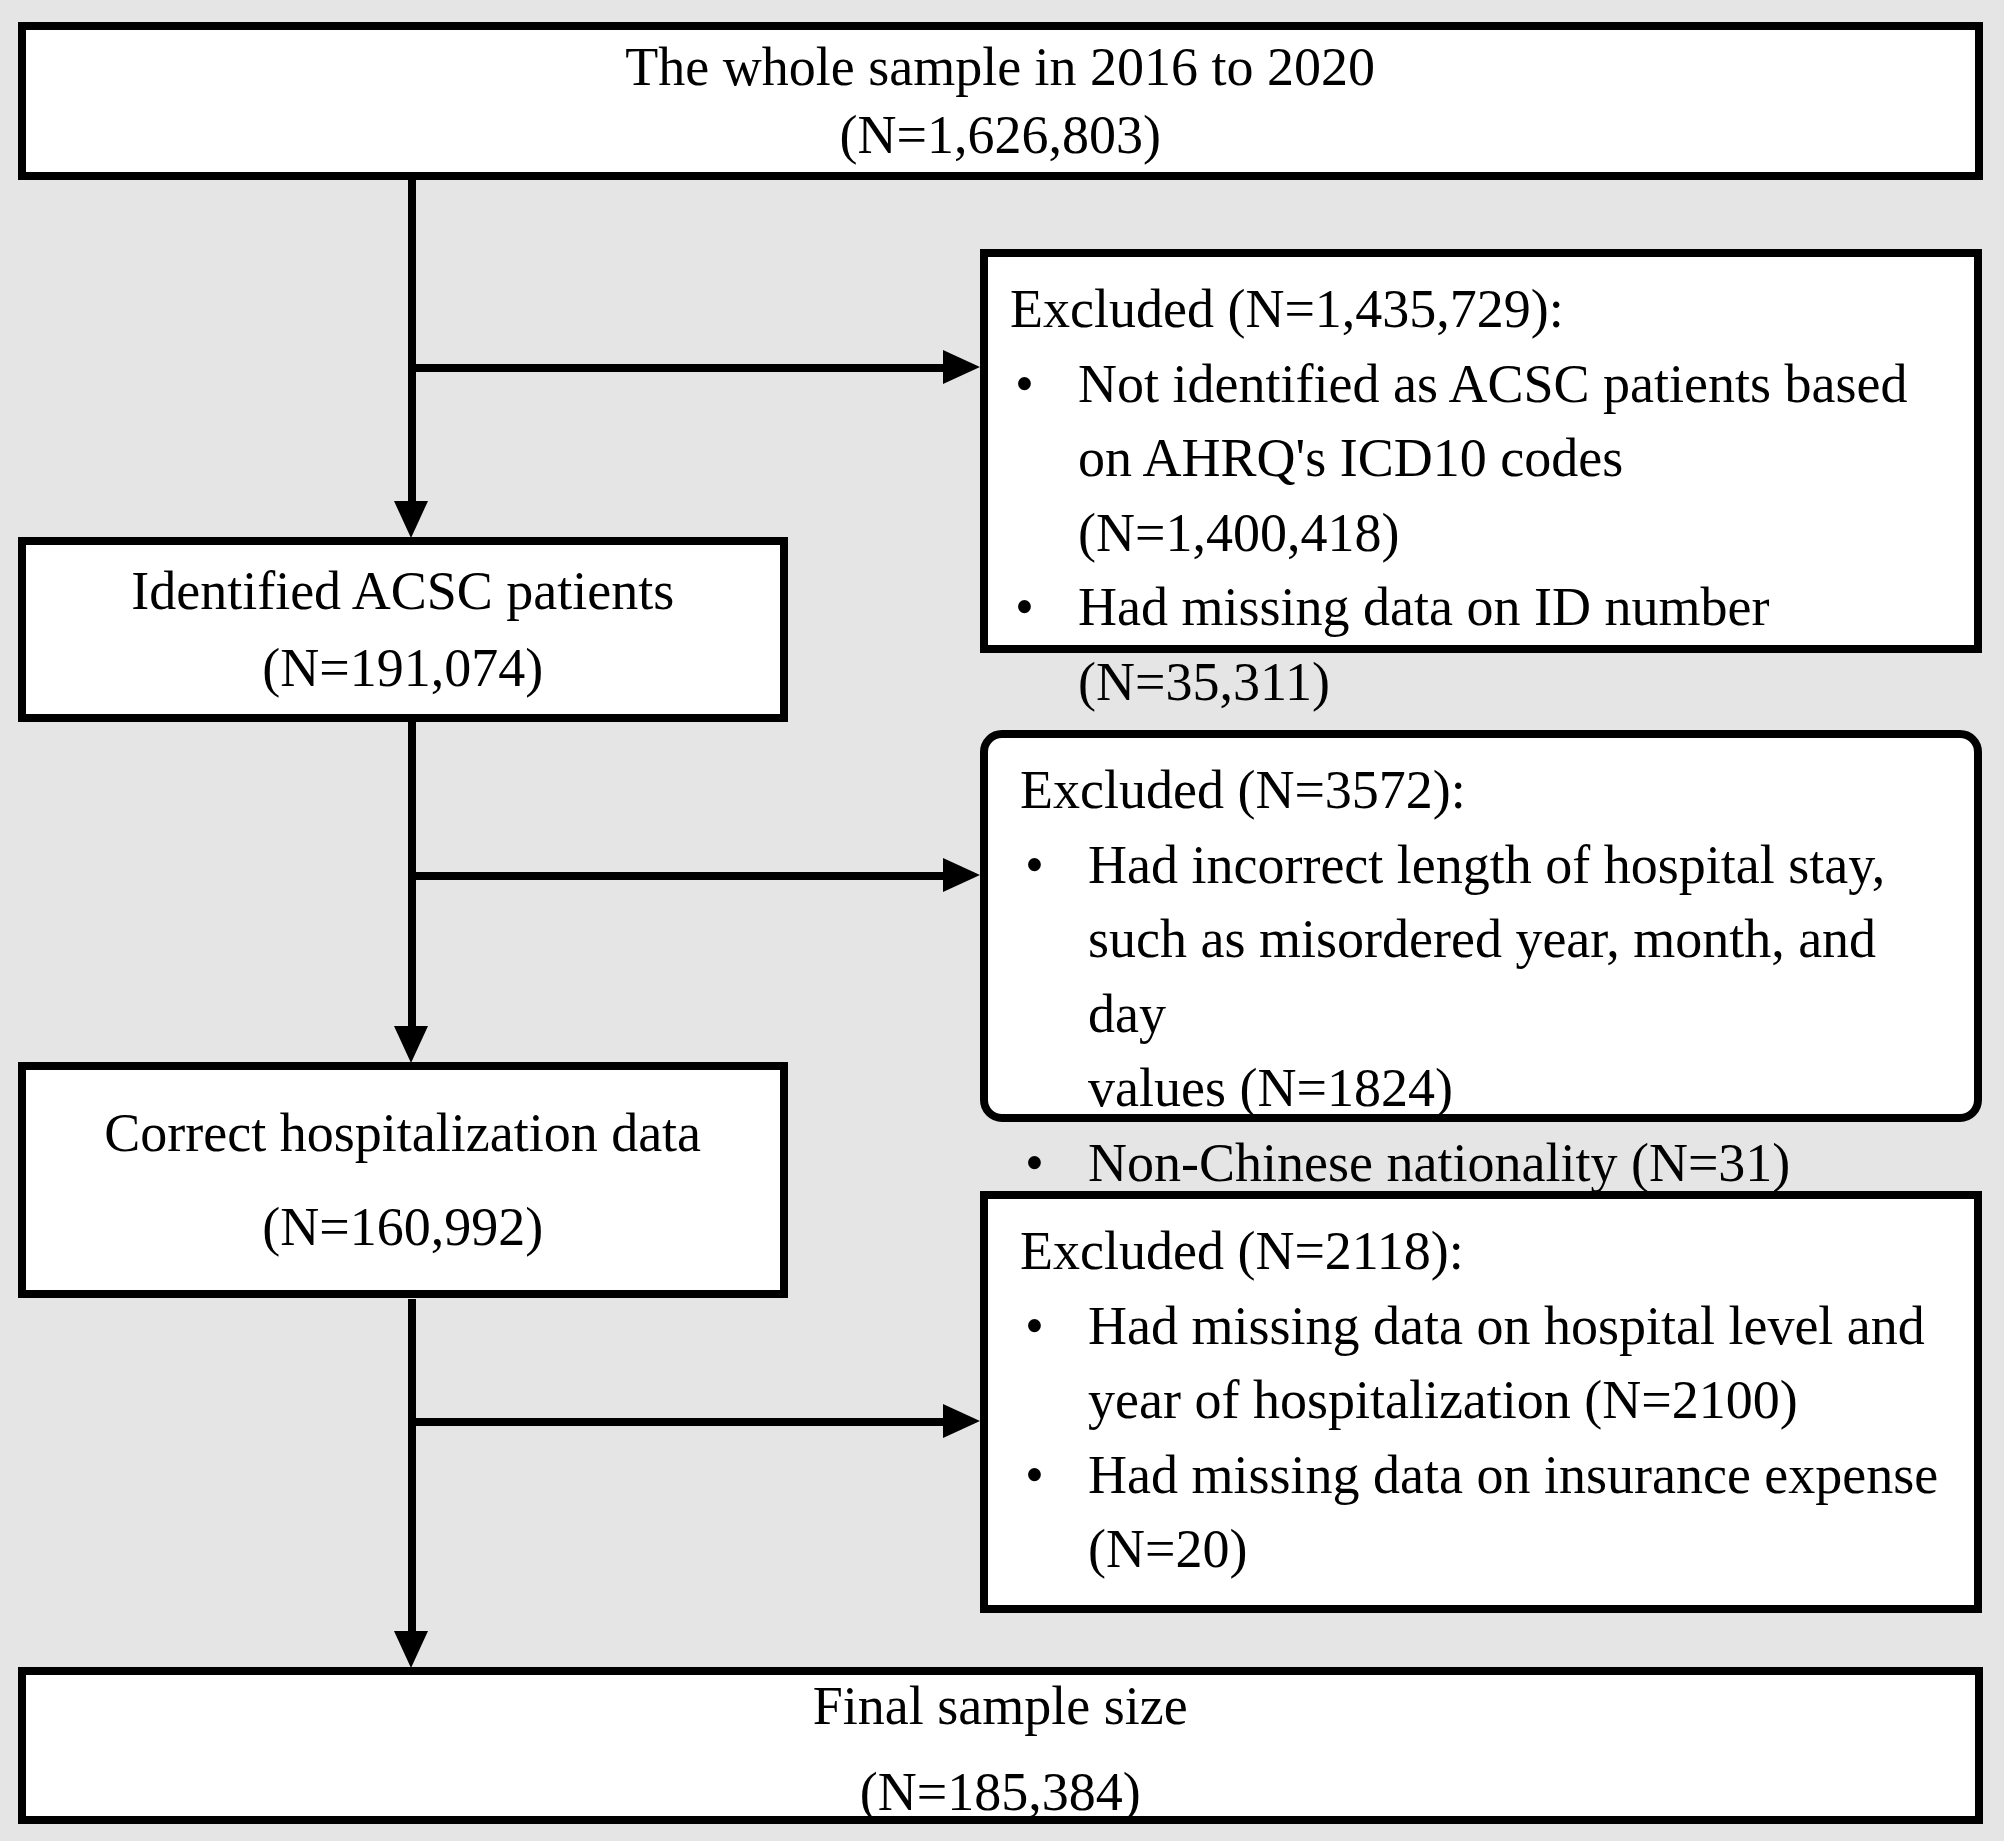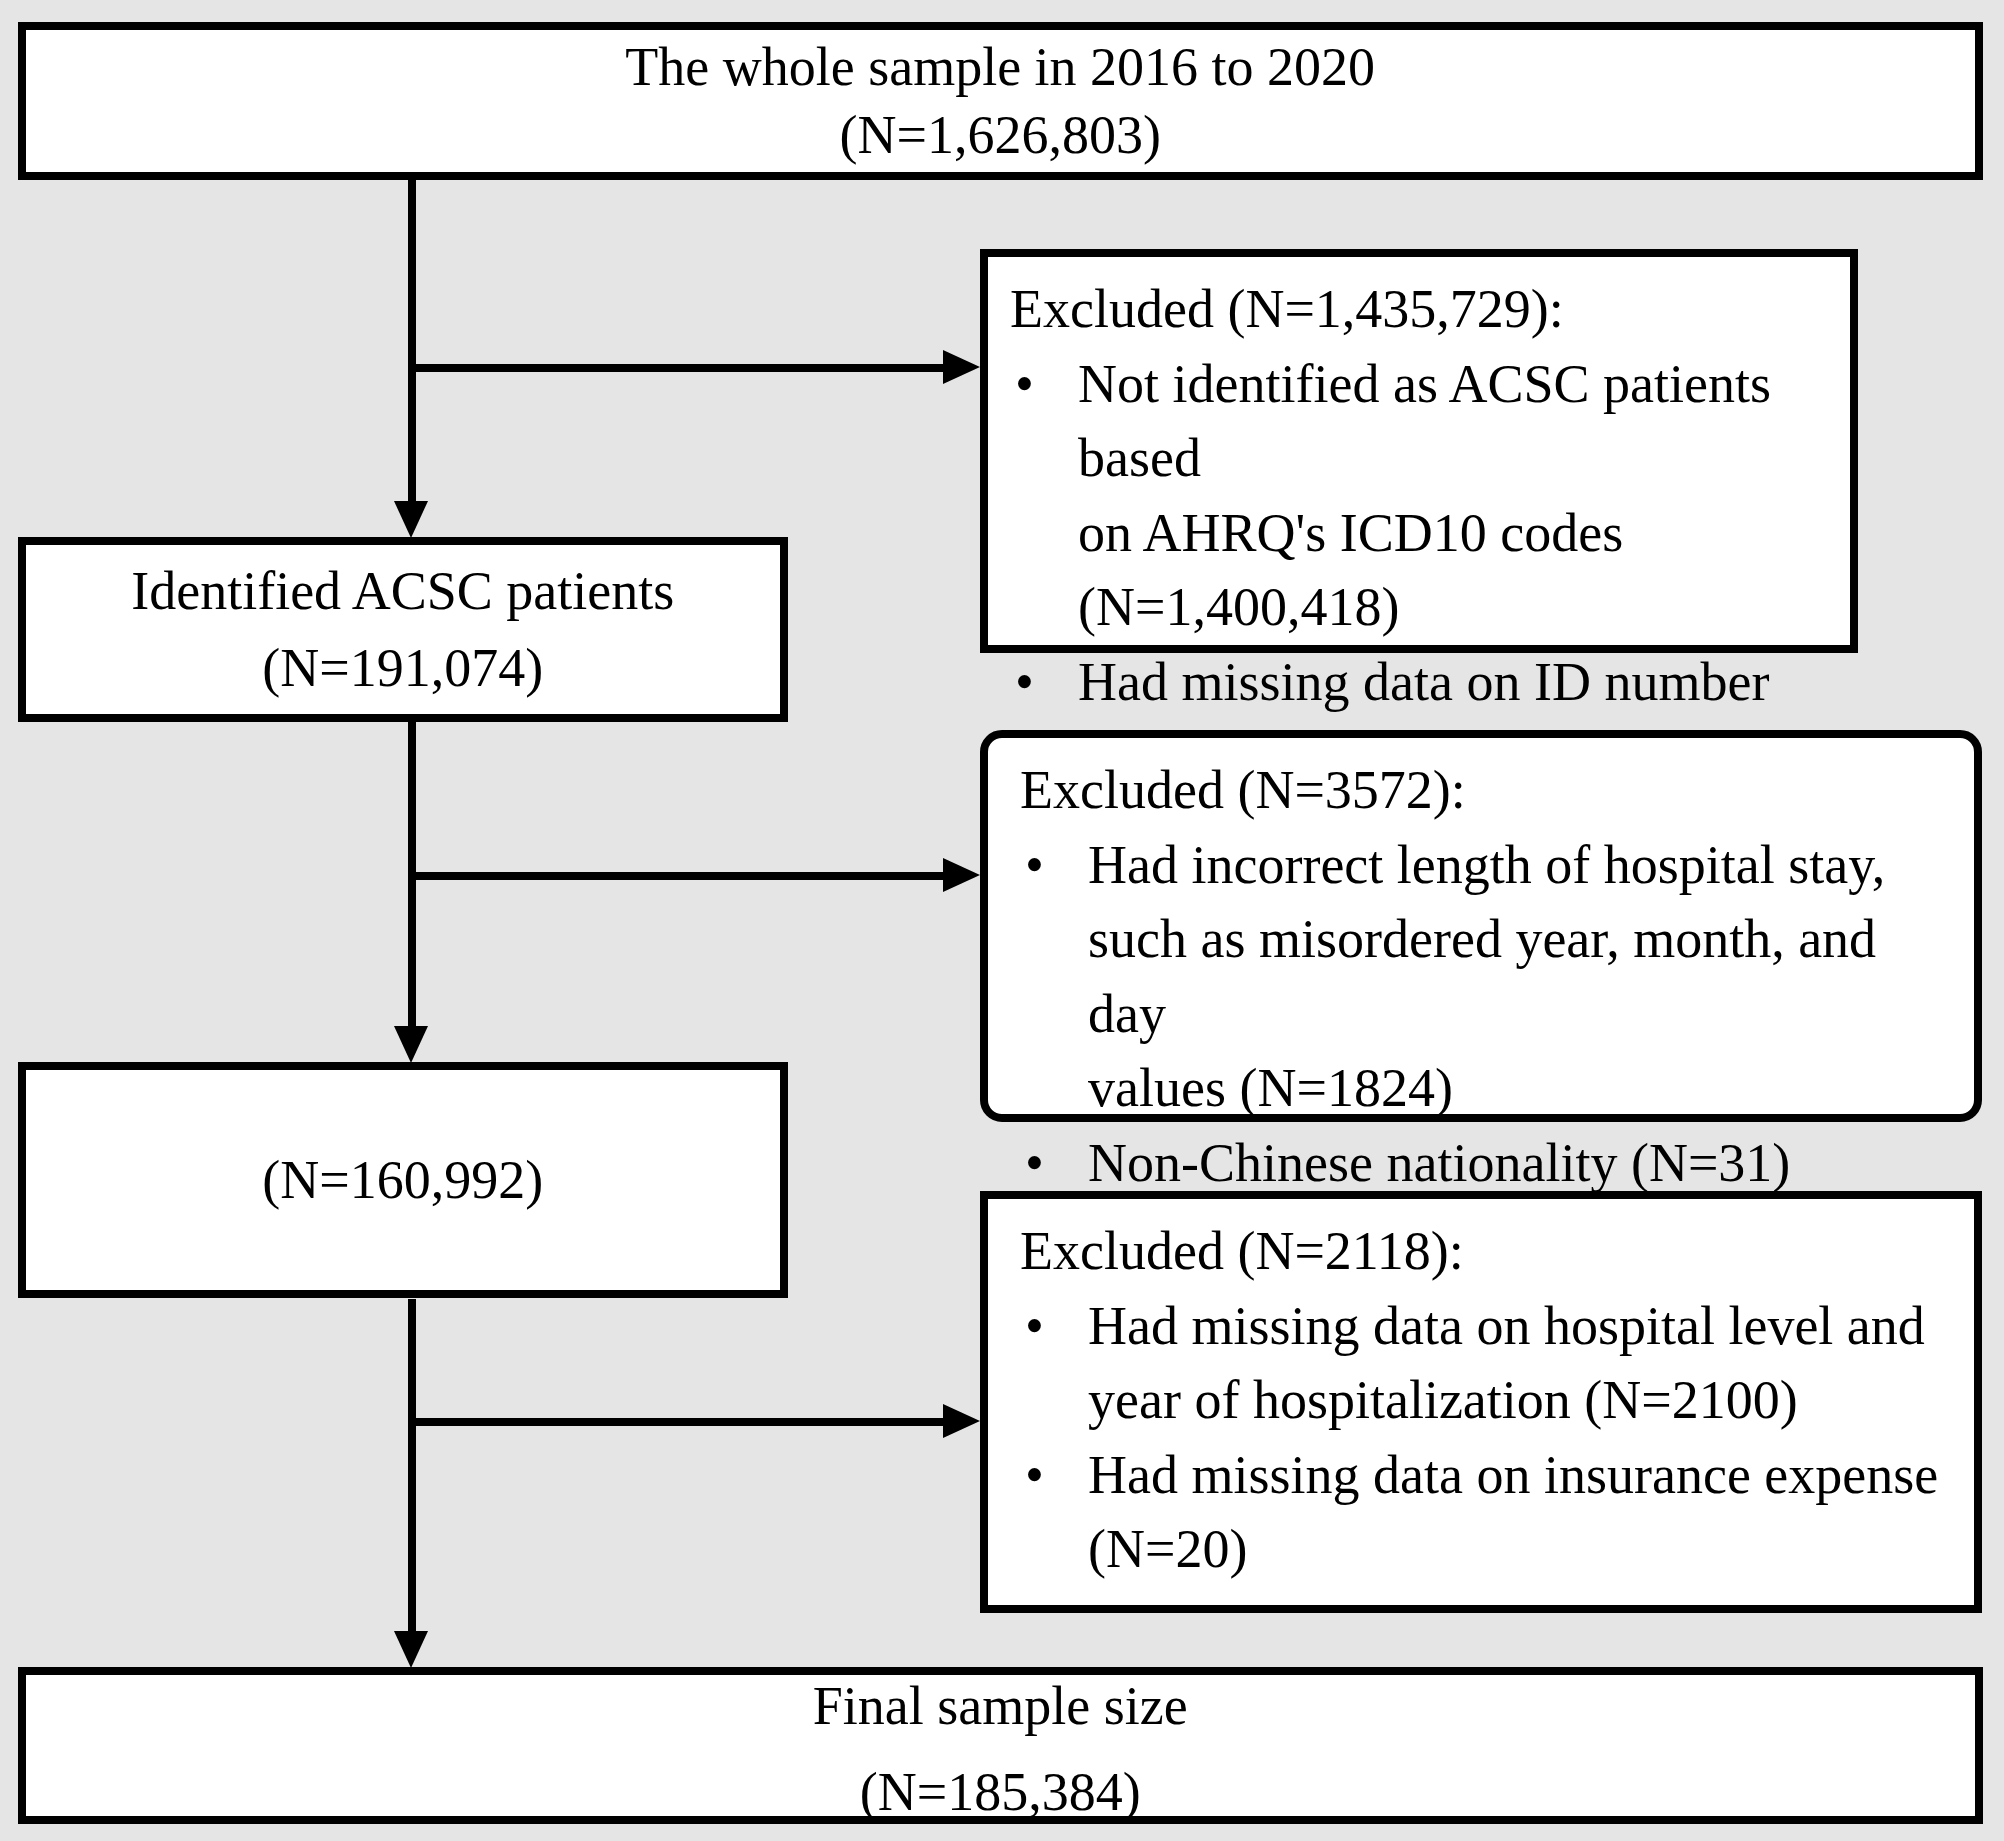--- a/index.html
+++ b/index.html
@@ -59,21 +59,21 @@
     <div>The whole sample in 2016 to 2020</div>
     <div>(N=1,626,803)</div>
   </div>
 
   <div class="vline" style="left:408px;top:179px;height:325px;"></div>
   <div class="arrow-down" style="left:394px;top:501px;"></div>
 
   <div class="hline" style="left:408px;top:364px;width:539px;"></div>
   <div class="arrow-right" style="left:943px;top:350px;"></div>
 
-  <div class="box right-box" style="left:980px;top:249px;width:878px;height:404px;padding-left:22px;">
+  <div class="box right-box" style="left:980px;top:249px;width:1002px;height:404px;padding-left:22px;">
     <div>Excluded (N=1,435,729):</div>
     <div class="bullet-row">
       <span class="bullet-dot">•</span>
       <span class="bullet-text">Not identified as ACSC patients based
 on AHRQ's ICD10 codes (N=1,400,418)</span>
     </div>
     <div class="bullet-row">
       <span class="bullet-dot">•</span>
       <span class="bullet-text">Had missing data on ID number
 (N=35,311)</span>
@@ -99,20 +99,21 @@
 such as misordered year, month, and day
 values  (N=1824)</span>
     </div>
     <div class="bullet-row">
       <span class="bullet-dot">•</span>
       <span class="bullet-text">Non-Chinese nationality (N=31)</span>
     </div>
   </div>
 
   <div class="box center-box" style="left:17.7px;top:1062px;width:770px;height:236px;">
+    <div>Correct hospitalization data</div>
     <div>(N=160,992)</div>
   </div>
 
   <div class="vline" style="left:408px;top:1299px;height:335px;"></div>
   <div class="arrow-down" style="left:394px;top:1631px;"></div>
 
   <div class="hline" style="left:408px;top:1418px;width:539px;"></div>
   <div class="arrow-right" style="left:943px;top:1404px;"></div>
 
   <div class="box right-box" style="left:980px;top:1191px;width:1002px;height:422px;">

